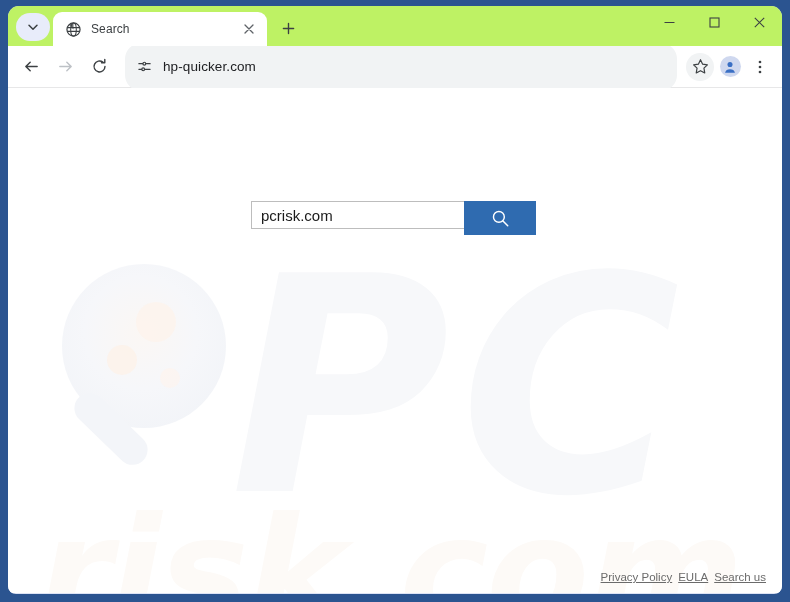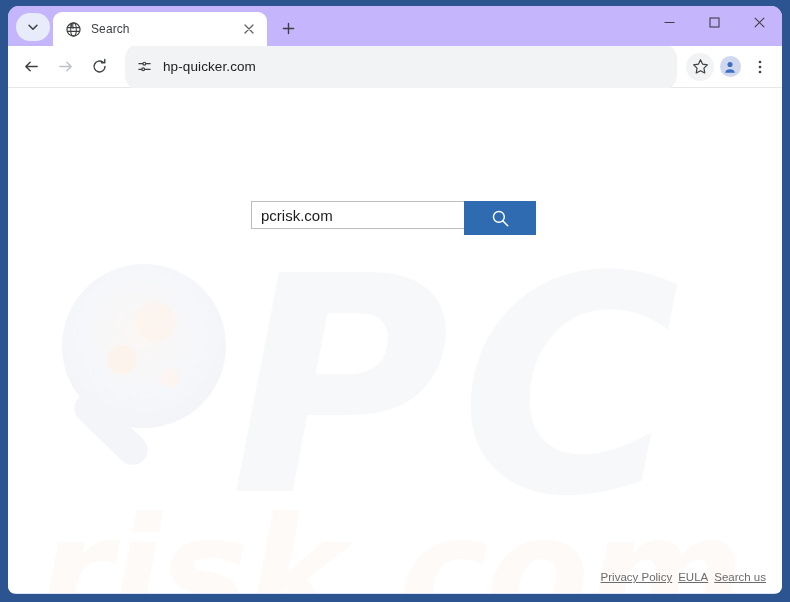--- a/index.html
+++ b/index.html
@@ -28,21 +28,21 @@
     background: #dde3f5;
     border-radius: 11px 11px 8px 8px;
     overflow: hidden;
     box-sizing: border-box;
   }
 
   
   .tabstrip {
     position: relative;
     height: 40px;
-    background: #c4b5fd;
+    background: #bef264;
     display: flex;
     align-items: flex-end;
     padding-left: 4px;
     box-sizing: border-box;
   }
 
   .tab-search-btn {
     width: 34px;
     height: 28px;
     margin: 0 3px 5px 4px;

